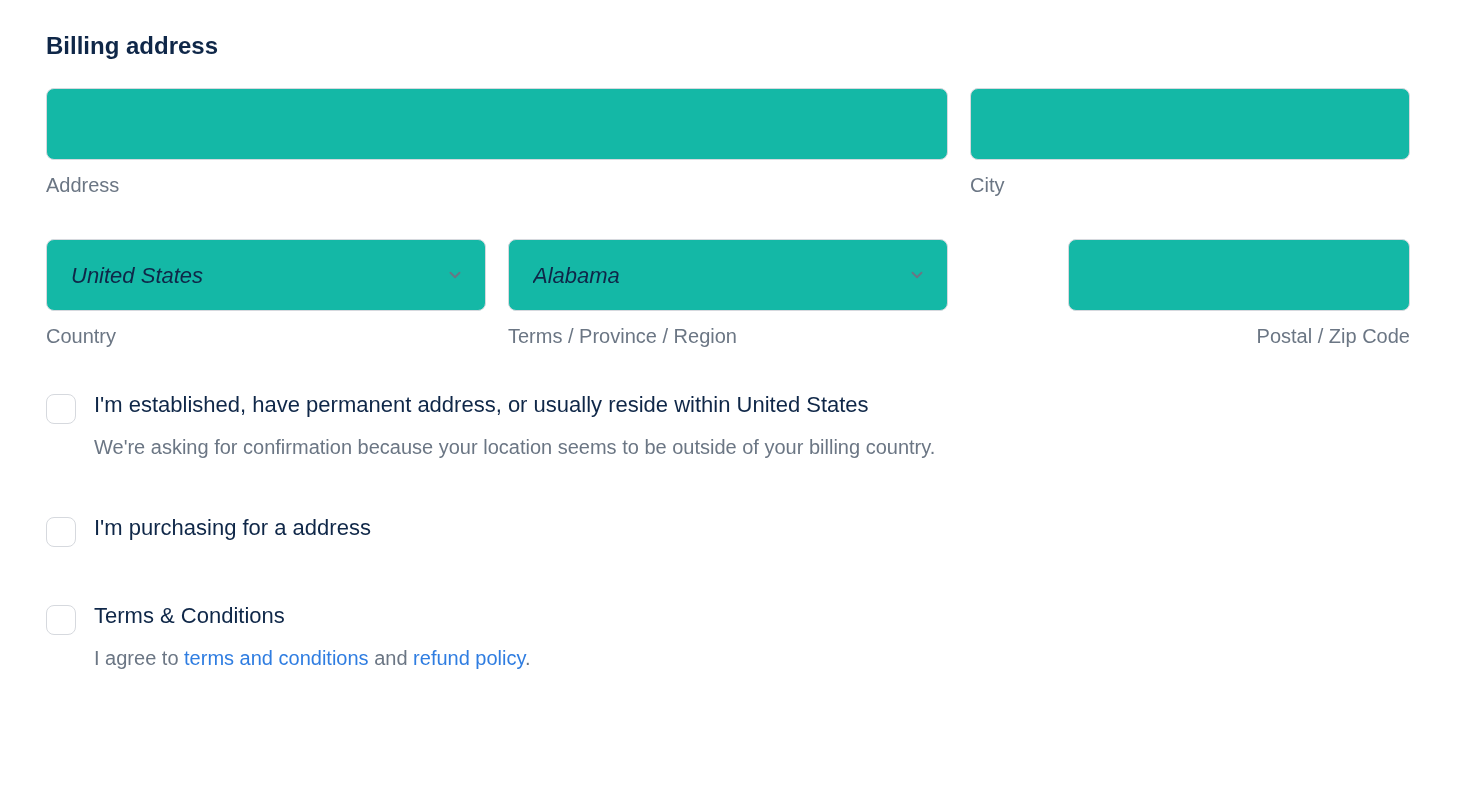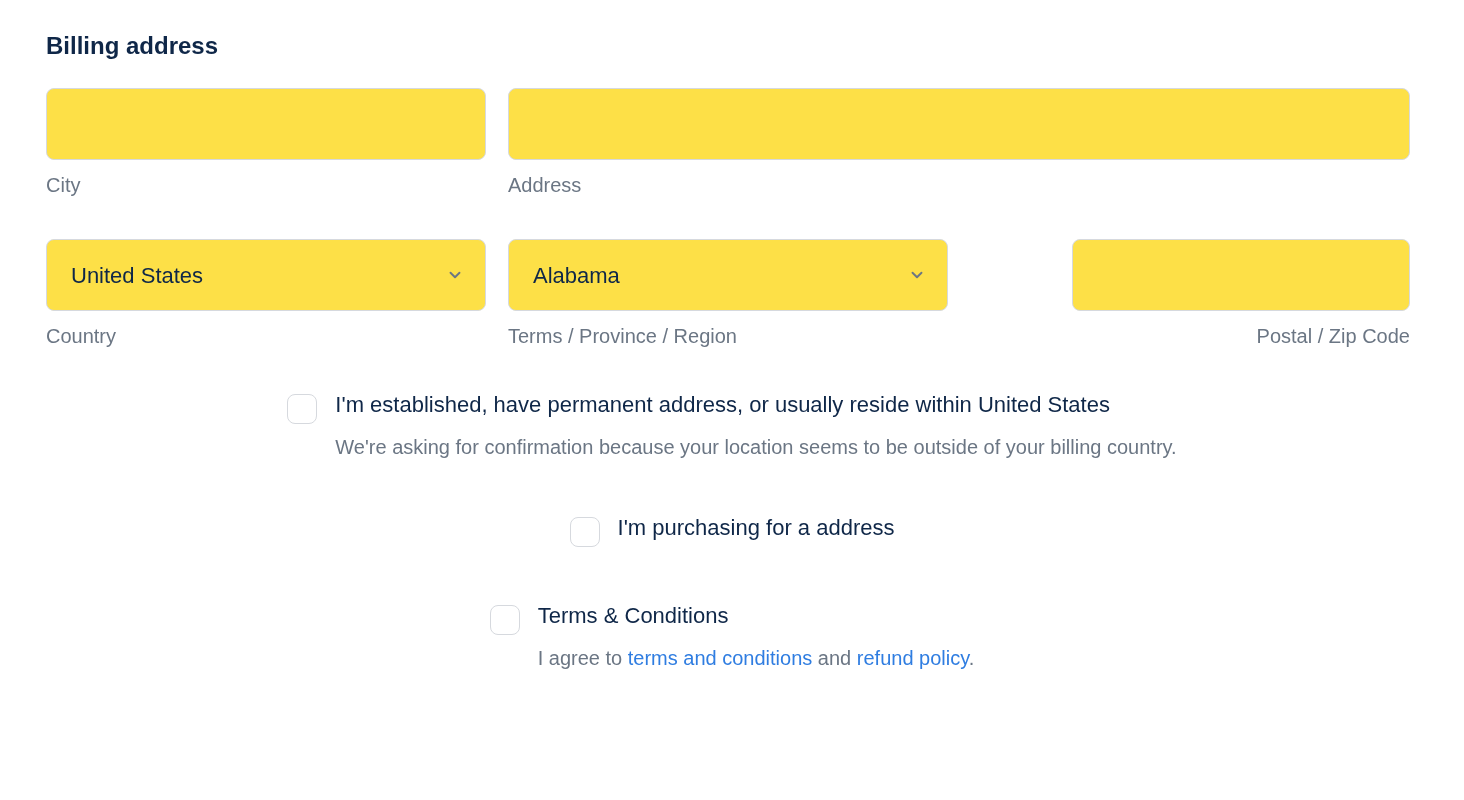--- a/index.html
+++ b/index.html
@@ -24,25 +24,26 @@
   .row {
     display: flex;
     gap: 22px;
     margin-bottom: 42px;
   }
   .field { display: flex; flex-direction: column; }
   .field .control {
     height: 72px;
     border: 1px solid #d6d9de;
     border-radius: 8px;
-    background: #fde047;
+    background: #14b8a6;
     padding: 0 24px;
     font-size: 22px;
     color: #0f2748;
     outline: none;
+    font-style: italic;
   }
   .field .label {
     margin-top: 14px;
     font-size: 20px;
     color: #6b7684;
   }
   .select-wrap { position: relative; }
   .select-wrap select.control {
     appearance: none;
     -webkit-appearance: none;
@@ -60,21 +61,21 @@
     display: inline-flex;
   }
 
   .w-address { flex: 0 0 902px; }
   .w-city    { flex: 0 0 440px; }
   .w-country { flex: 0 0 440px; }
   .w-state   { flex: 0 0 440px; }
   .w-postal  { flex: 0 0 440px; align-items: flex-end; }
 
   .checks { margin-top: 44px; }
-  .check-row { display: flex; align-items: flex-start; margin-bottom: 56px; justify-content: center; }
+  .check-row { display: flex; align-items: flex-start; margin-bottom: 56px; }
   .check-row:last-child { margin-bottom: 4px; }
   .checkbox {
     width: 30px; height: 30px;
     border: 1px solid #d6d9de;
     border-radius: 8px;
     background: #fff;
     flex: 0 0 30px;
     margin-top: 2px;
     cursor: pointer;
   }
@@ -96,27 +97,27 @@
   }
 </style>
 </head>
 <body>
 
 <div class="page">
 
   <h2 class="section-title">Billing address</h2>
 
   <div class="row">
+    <div class="field w-address">
+      <input class="control" type="text" value="" style="">
+      <span class="label">Address</span>
+    </div>
     <div class="field w-city">
       <input class="control" type="text" value="" style="">
       <span class="label">City</span>
-    </div>
-    <div class="field w-address">
-      <input class="control" type="text" value="" style="">
-      <span class="label">Address</span>
     </div>
   </div>
 
   <div class="row">
     <div class="field w-country">
       <div class="select-wrap">
         <select class="control">
           <option selected="">United States</option>
         </select>
         <span class="chev">

